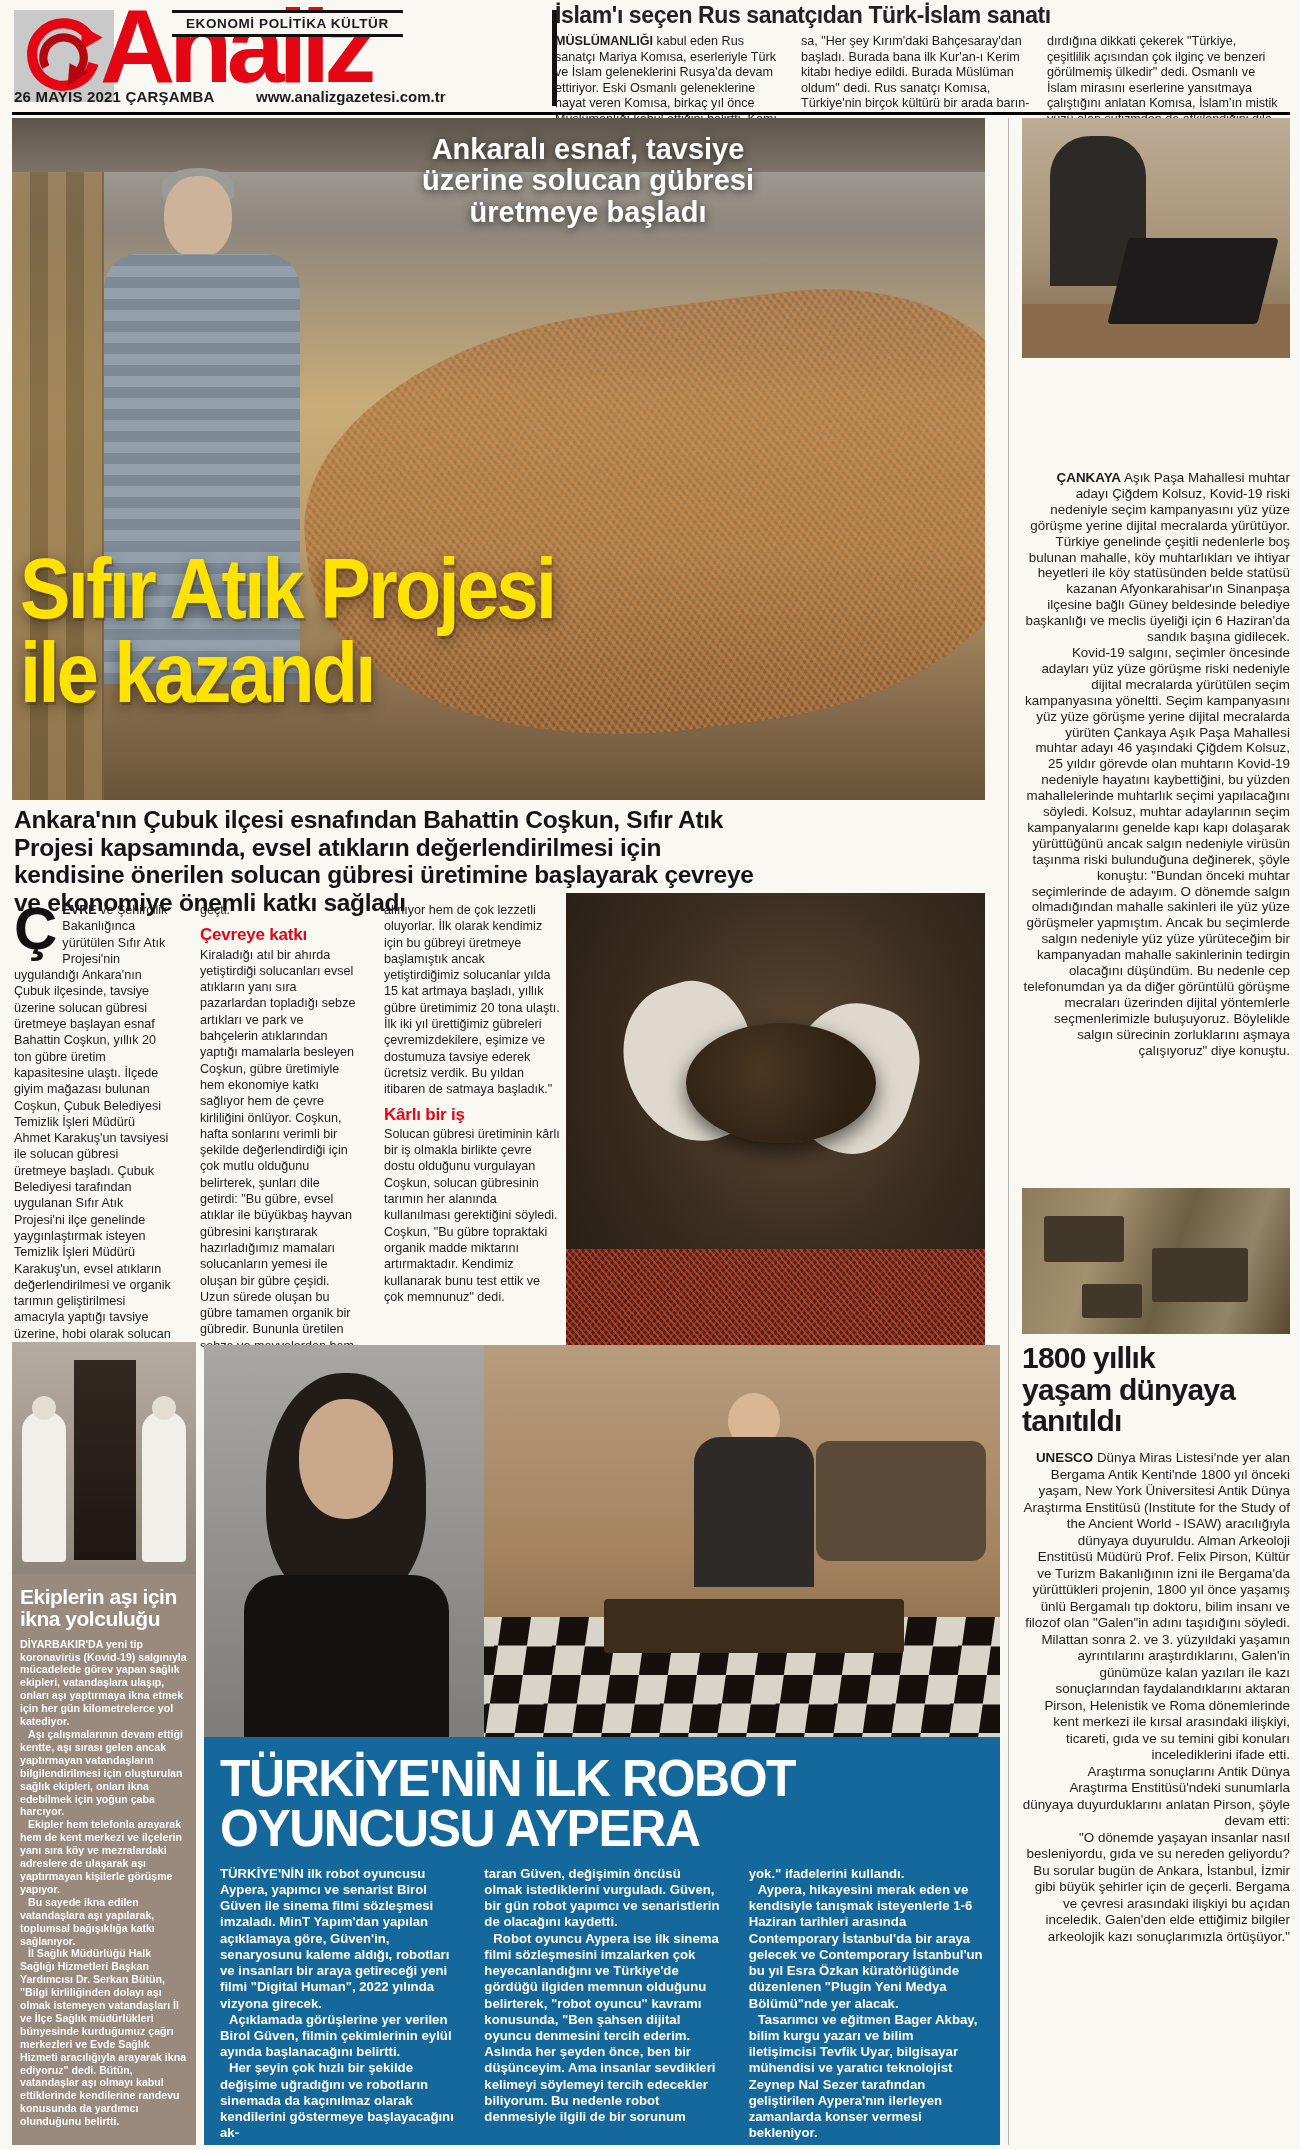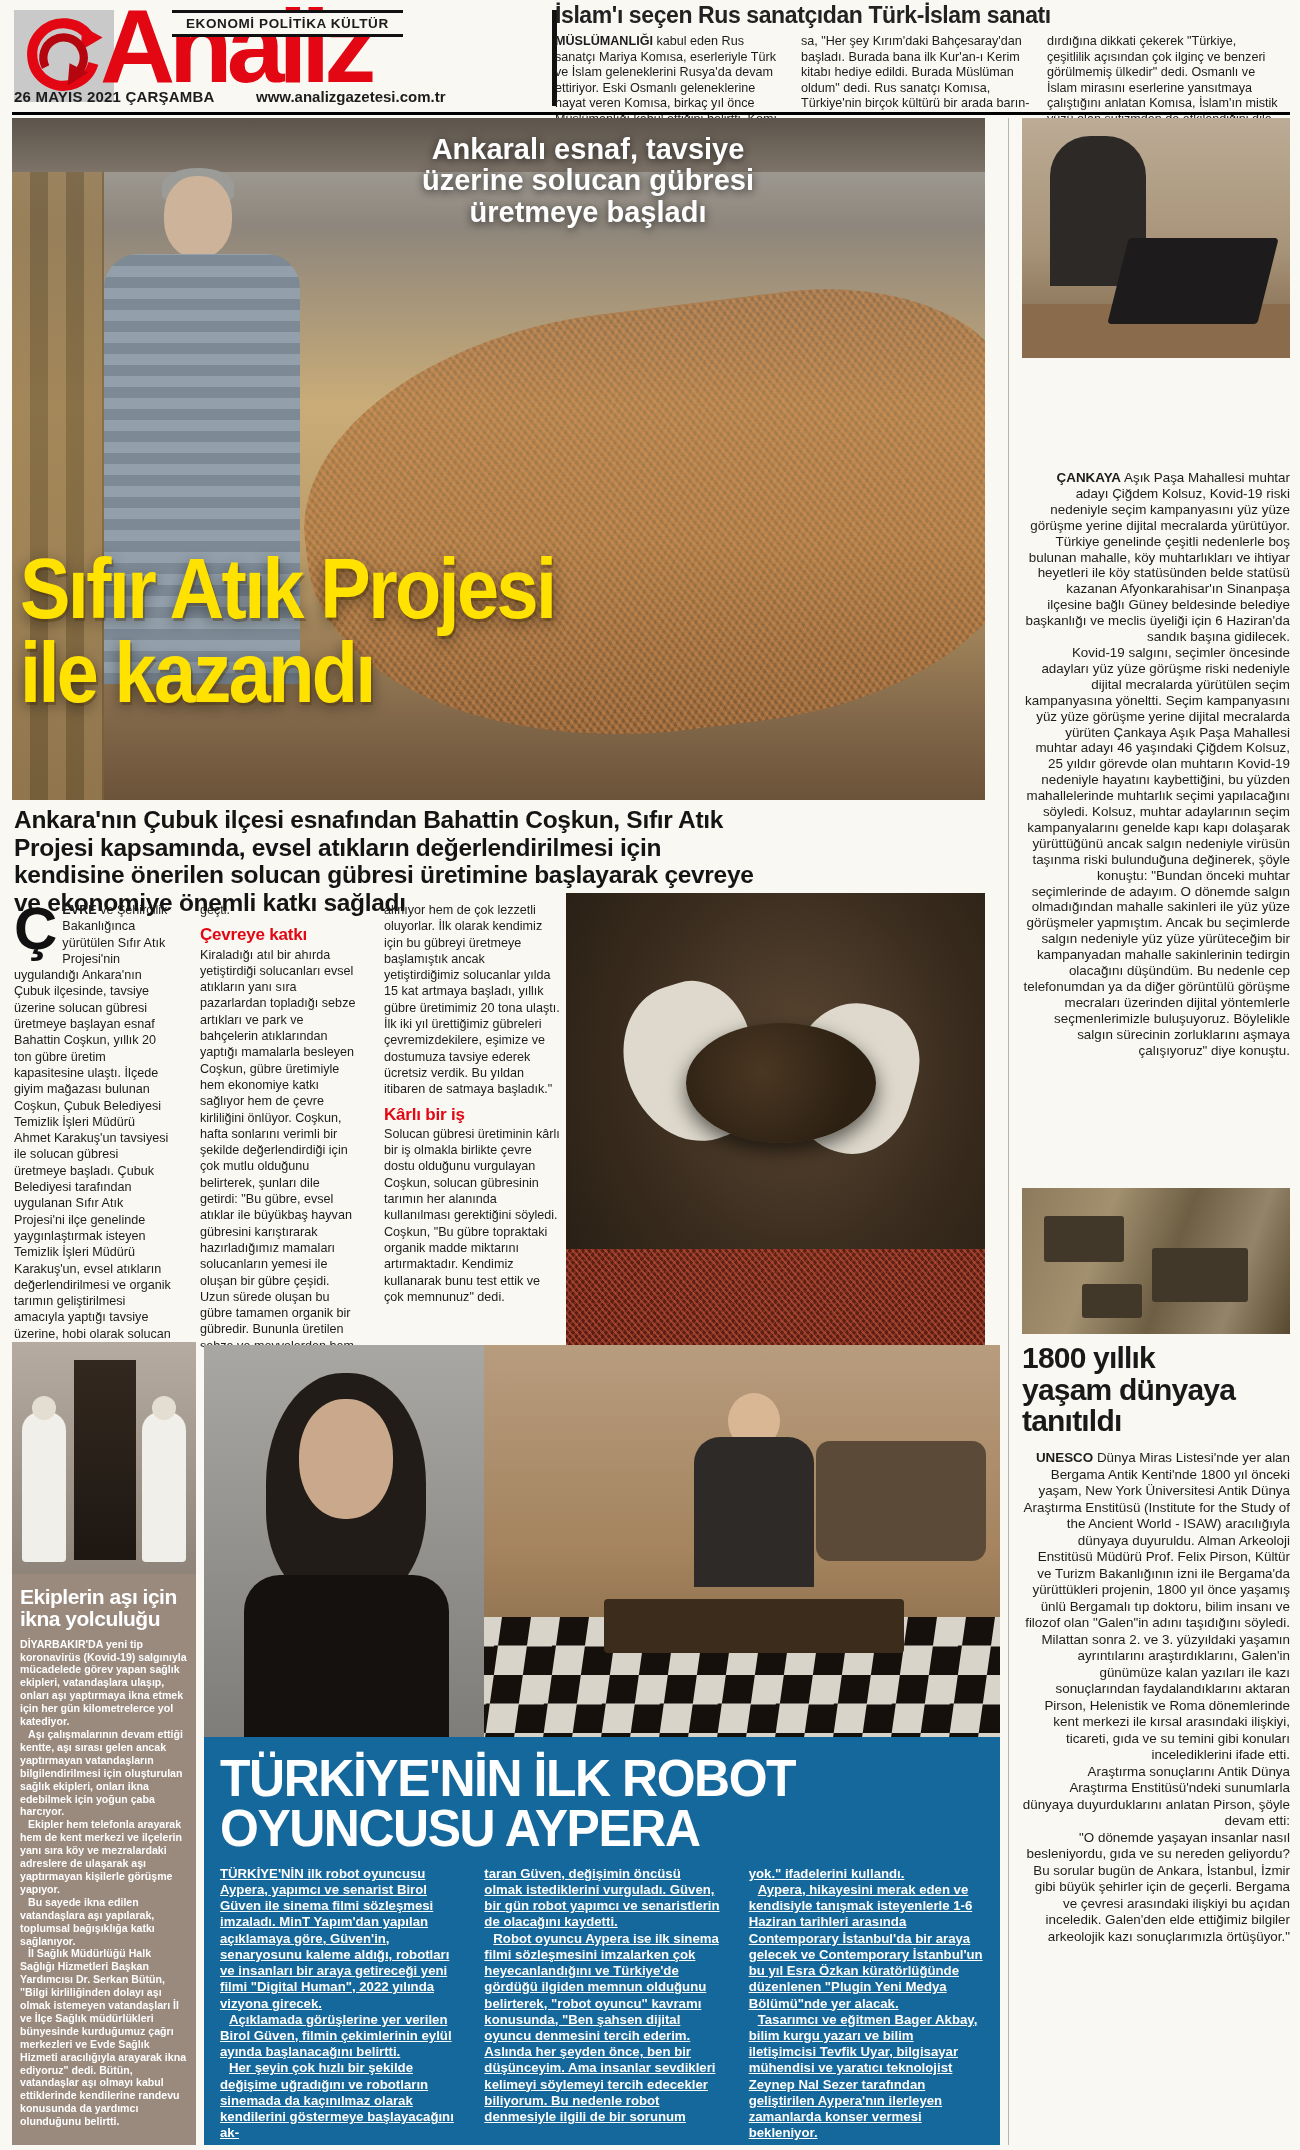--- a/index.html
+++ b/index.html
@@ -89,21 +89,21 @@
     transform:skewX(-8deg);}
   .pd-sofa{position:absolute;right:14px;top:96px;width:170px;height:120px;background:#5c4a38;border-radius:14px;}
   .pd-man{position:absolute;left:210px;top:92px;width:120px;height:150px;background:#2e2a28;border-radius:26px 26px 0 0;}
   .pd-head{position:absolute;left:244px;top:48px;width:52px;height:56px;background:#d9b795;border-radius:50%;}
   .pd-table{position:absolute;left:120px;bottom:84px;width:300px;height:54px;background:#3c2c1c;border-radius:4px;}
 
   .robot-box{position:absolute;left:204px;top:1737px;width:796px;height:408px;background:#15689b;
     padding:14px 16px;box-sizing:border-box;color:#fff;overflow:hidden;}
   .rtitle{font-size:52px;font-weight:bold;line-height:.97;letter-spacing:-1.5px;margin:2px 0 12px;
     transform:scaleX(.96);transform-origin:left;white-space:nowrap;}
-  .rcols{display:flex;gap:29px;text-decoration:underline;}
+  .rcols{display:flex;gap:29px;}
   .rcols .rc{flex:1;font-size:13.2px;font-weight:bold;line-height:16.2px;}
   .rcols p{margin:0;}
   .rcols p + p{text-indent:9px;}
 
   
   .sb-divider{position:absolute;left:1008px;top:118px;width:1px;height:2027px;background:#b7b4ac;}
   .photo-covid{position:absolute;left:1022px;top:118px;width:268px;height:240px;overflow:hidden;
     background:linear-gradient(#bcab95 0%,#a79378 55%,#7d6549 100%);}
   .pcv-fig{position:absolute;left:28px;top:18px;width:96px;height:150px;background:#2d2926;border-radius:40px 40px 0 0;}
   .pcv-laptop{position:absolute;left:96px;top:120px;width:150px;height:86px;background:#1d1b1b;

